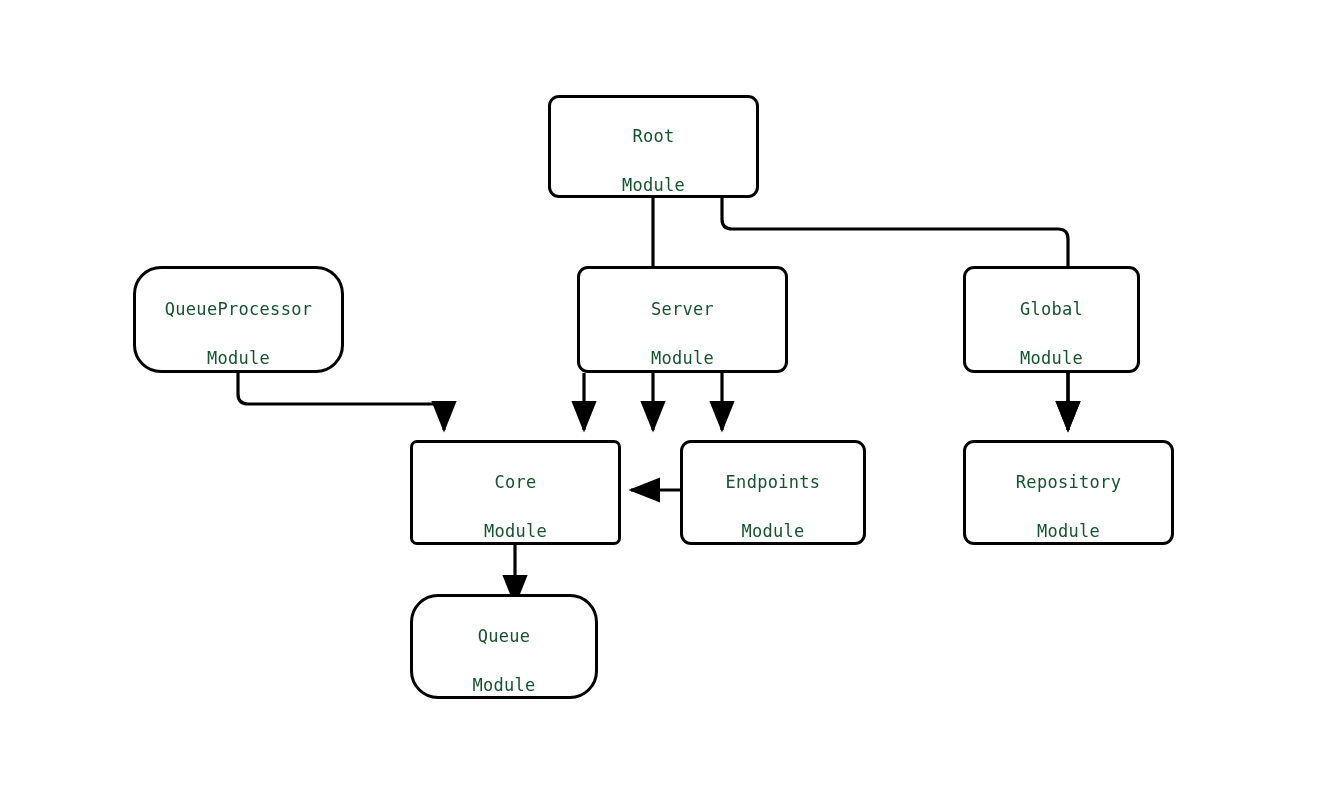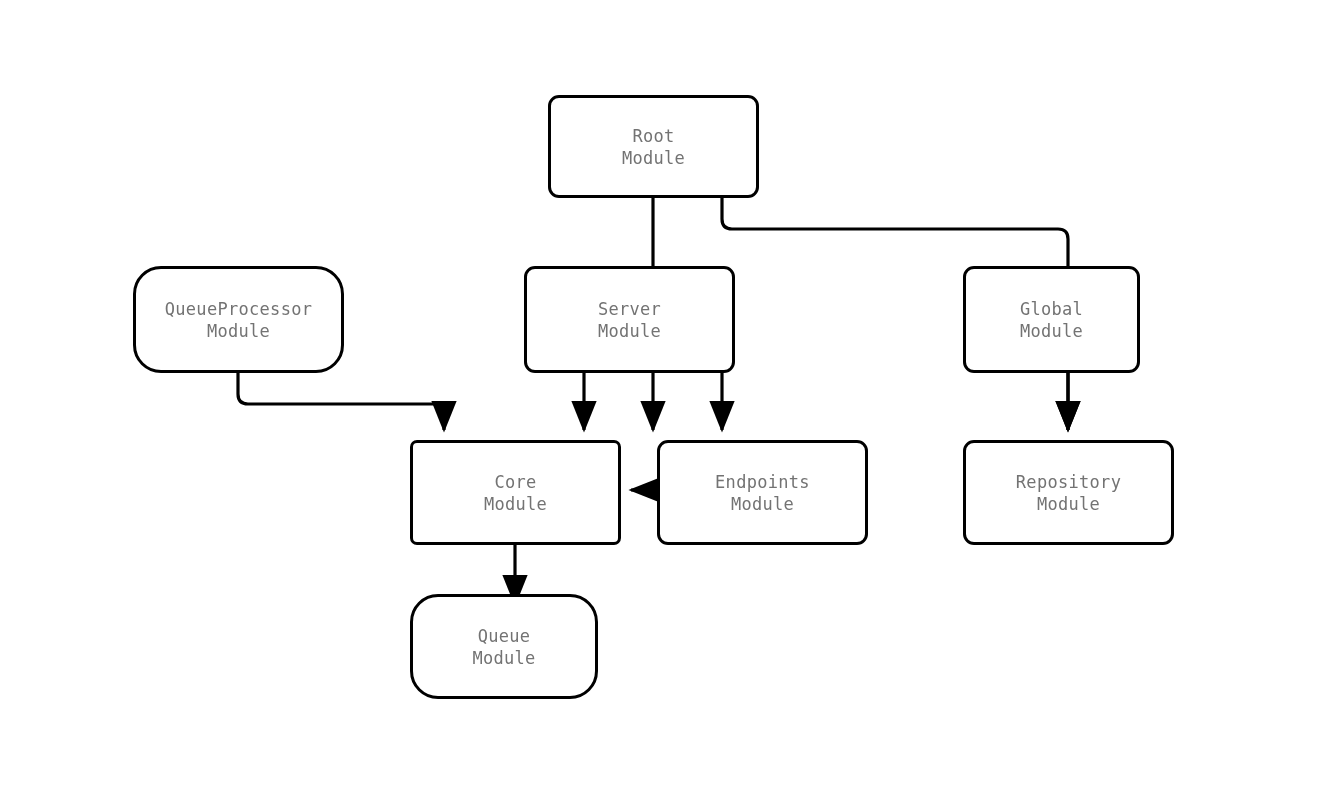--- a/index.html
+++ b/index.html
@@ -31,24 +31,25 @@
     display: flex;
     flex-direction: column;
     align-items: center;
     justify-content: center;
     z-index: 2;
   }
   .node-label {
     font-family: "DejaVu Sans Mono", "Liberation Mono", monospace;
     font-size: 17px;
     line-height: 22px;
-    color: #737373;
+    color: #14532d;
     text-align: center;
     white-space: pre;
     letter-spacing: 0.3px;
+    margin-top: 27px;
   }
 </style>
 </head>
 <body>
 
 <div id="canvas">
 
   <svg id="edge-layer" viewBox="0 0 1337 809" width="1337" height="809" xmlns="http://www.w3.org/2000/svg">
     <defs>
       <marker id="arrowhead" markerWidth="10" markerHeight="8" refX="9.2" refY="4" orient="auto" markerUnits="strokeWidth">
@@ -76,36 +77,36 @@
   <div class="node" style="left: 548px; top: 95px; width: 211px; height: 103px;">
     <div class="node-label">Root</div>
     <div class="node-label">Module</div>
   </div>
 
   <div class="node" style="left: 133px; top: 266px; width: 211px; height: 107px; border-radius: 28px;">
     <div class="node-label">QueueProcessor</div>
     <div class="node-label">Module</div>
   </div>
 
-  <div class="node" style="left: 524px; top: 266px; width: 211px; height: 107px;">
+  <div class="node" style="left: 577px; top: 266px; width: 211px; height: 107px;">
     <div class="node-label">Server</div>
     <div class="node-label">Module</div>
   </div>
 
   <div class="node" style="left: 963px; top: 266px; width: 177px; height: 107px;">
     <div class="node-label">Global</div>
     <div class="node-label">Module</div>
   </div>
 
   <div class="node" style="left: 410px; top: 440px; width: 211px; height: 105px; border-radius: 7px;">
     <div class="node-label">Core</div>
     <div class="node-label">Module</div>
   </div>
 
-  <div class="node" style="left: 657px; top: 440px; width: 211px; height: 105px;">
+  <div class="node" style="left: 680px; top: 440px; width: 186px; height: 105px;">
     <div class="node-label">Endpoints</div>
     <div class="node-label">Module</div>
   </div>
 
   <div class="node" style="left: 963px; top: 440px; width: 211px; height: 105px;">
     <div class="node-label">Repository</div>
     <div class="node-label">Module</div>
   </div>
 
   <div class="node" style="left: 410px; top: 594px; width: 188px; height: 105px; border-radius: 28px;">

